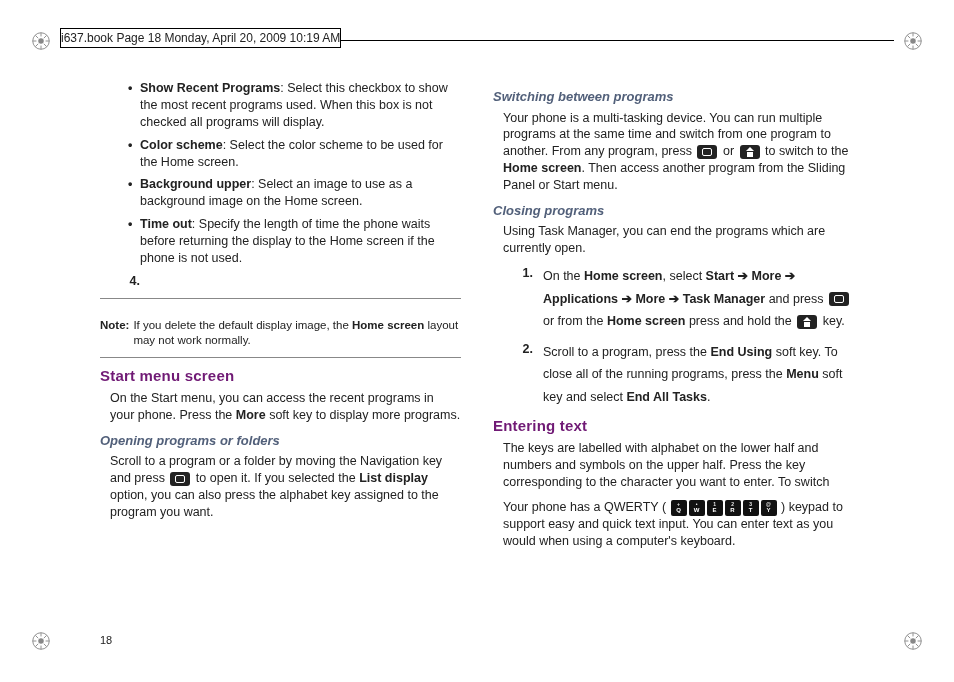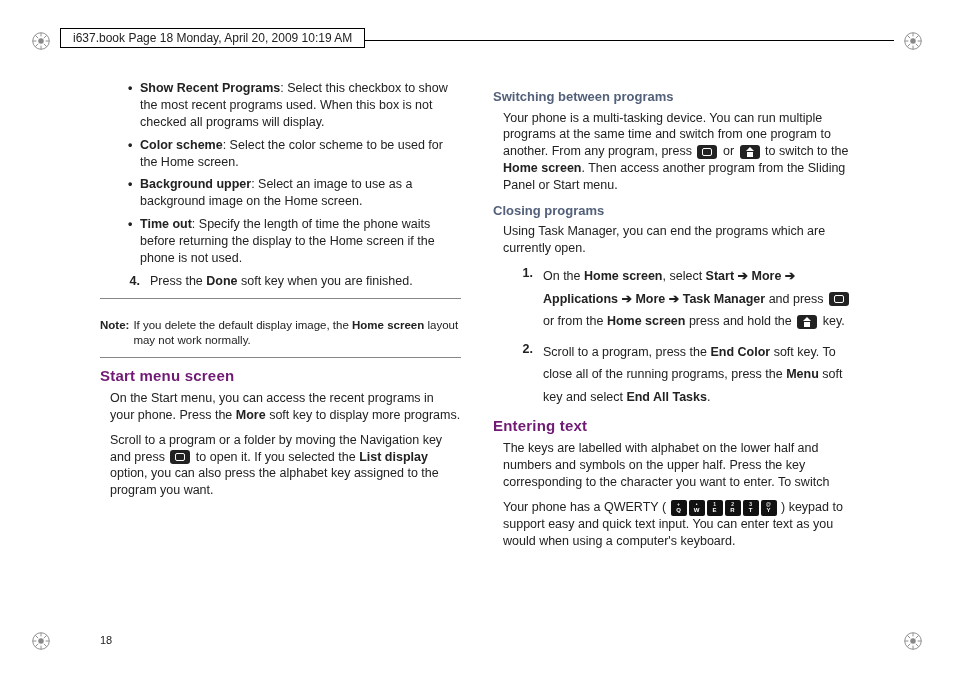--- a/index.html
+++ b/index.html
@@ -21,21 +21,21 @@
   .corner svg { width: 22px; height: 22px; }
   .tl { top: 30px; left: 30px; }
   .tr { top: 30px; right: 30px; }
   .bl { bottom: 30px; left: 30px; }
   .br { bottom: 30px; right: 30px; }
   .header-box {
     position: absolute;
     top: 28px;
     left: 60px;
     border: 1px solid #000;
-    padding: 2px 12px;
+    padding: 2px 0;
     font-size: 12px;
     background: #fff;
   }
   .header-line {
     position: absolute;
     top: 40px;
     left: 60px;
     right: 60px;
     border-top: 1px solid #000;
     z-index: -1;
@@ -82,20 +82,21 @@
   .h2 {
     color: #701a75;
     font-weight: bold;
     font-size: 15px;
     letter-spacing: 0.2px;
     margin: 8px 0 4px 0;
   }
   .h3 {
     color: #52607a;
     font-weight: bold;
+    font-style: italic;
     font-size: 13px;
     margin: 8px 0 4px 0;
   }
   .para { margin: 0 0 8px 10px; }
   .b { font-weight: bold; }
   .key-icon {
     display: inline-block;
     vertical-align: middle;
     width: 20px;
     height: 14px;
@@ -195,39 +196,37 @@
           <span><span class="b">Background upper</span><span>: Select an image to use as a background image on the Home screen.</span></span>
         </div>
         <div class="bullet-item">
           <span class="dot">•</span>
           <span><span class="b">Time out</span><span>: Specify the length of time the phone waits before returning the display to the Home screen if the phone is not used.</span></span>
         </div>
       </div>
 
     <div class="num-item">
       <span class="num">4.</span>
-      <span>
-        <span>Press the </span><span class="b">Done</span><span> soft key when you are finished.</span>
-      </span>
     </div>
 
     <hr class="hr">
     <div class="note-row">
       <span class="nlabel">Note:</span>
       <span>
         <span> If you delete the default display image, the </span><span class="b">Home screen</span><span> layout may not work normally.</span>
       </span>
     </div>
     <hr class="hr">
 
     <div class="h2">Start menu screen</div>
     <div class="para">
       <span>On the Start menu, you can access the recent programs in your phone. Press the </span><span class="b">More</span><span> soft key to display more programs.</span>
     </div>
 
+    <div class="h3">Opening programs or folders</div>
     <div class="para">
       <span>Scroll to a program or a folder by moving the Navigation key and press </span><span class="key-icon center"></span><span> to open it. If you selected the </span><span class="b">List display</span><span> option, you can also press the alphabet key assigned to the program you want.</span>
     </div>
   </div>
 
   <div class="col">
     <div class="h3">Switching between programs</div>
     <div class="para">
       <span>Your phone is a multi-tasking device. You can run multiple programs at the same time and switch from one program to another. From any program, press </span><span class="key-icon center"></span><span> or </span><span class="key-icon home"></span><span> to switch to the </span><span class="b">Home screen</span><span>. Then access another program from the Sliding Panel or Start menu.</span>
     </div>
@@ -238,21 +237,21 @@
     <div class="num-item">
       <span class="num">1.</span>
       <span style="line-height:1.8">
         <span>On the </span><span class="b">Home screen</span><span>, select </span><span class="b">Start ➔ More ➔ Applications ➔ More ➔ Task Manager</span><span> and press </span><span class="key-icon center"></span><span> or from the </span><span class="b">Home screen</span><span> press and hold the </span><span class="key-icon home"></span><span> key.</span>
       </span>
     </div>
 
     <div class="num-item">
       <span class="num">2.</span>
       <span style="line-height:1.8">
-        <span>Scroll to a program, press the </span><span class="b">End Color</span><span> soft key. To close all of the running programs, press the </span><span class="b">Menu</span><span> soft key and select </span><span class="b">End All Tasks</span><span>.</span>
+        <span>Scroll to a program, press the </span><span class="b">End Using</span><span> soft key. To close all of the running programs, press the </span><span class="b">Menu</span><span> soft key and select </span><span class="b">End All Tasks</span><span>.</span>
       </span>
     </div>
 
     <div class="h2">Entering text</div>
     <div class="para">The keys are labelled with alphabet on the lower half and numbers and symbols on the upper half. Press the key corresponding to the character you want to enter. To switch</div>
     <div class="para">
       <span>Your phone has a QWERTY ( </span><span id="qwerty"><span class="qkey">
             <span class="top">+</span>
             <span class="bot">Q</span>
           </span><span class="qkey">

